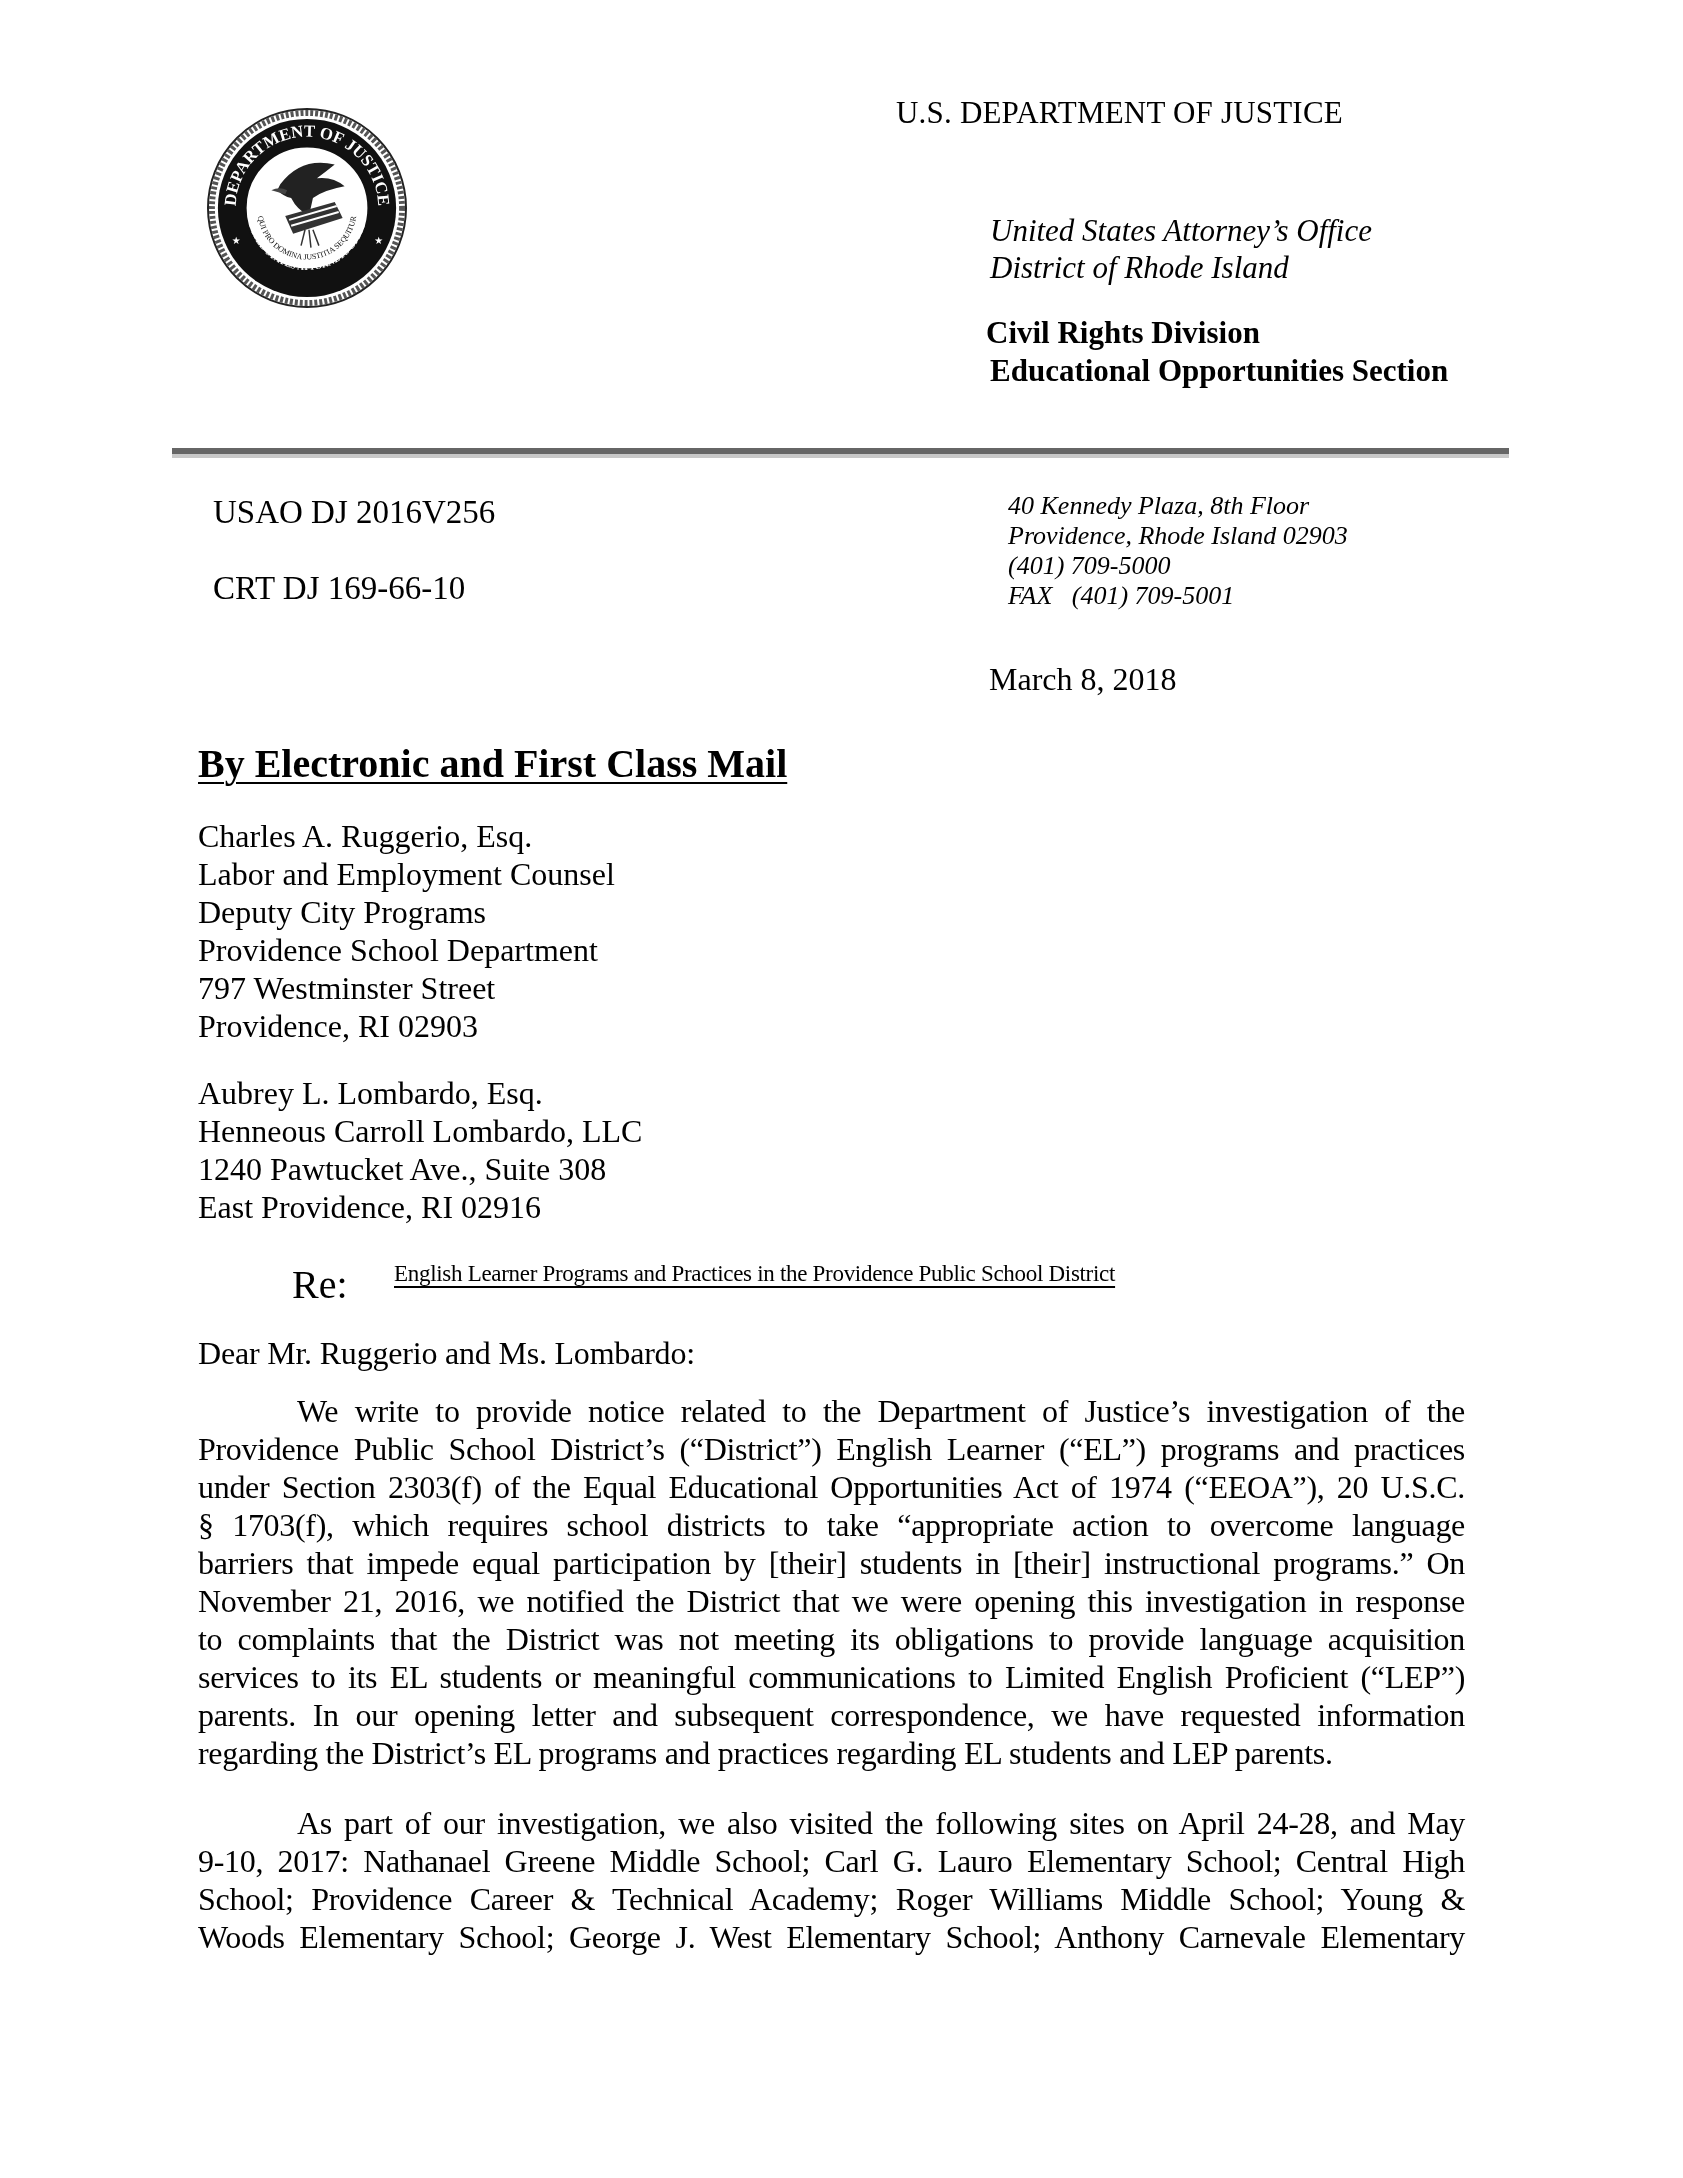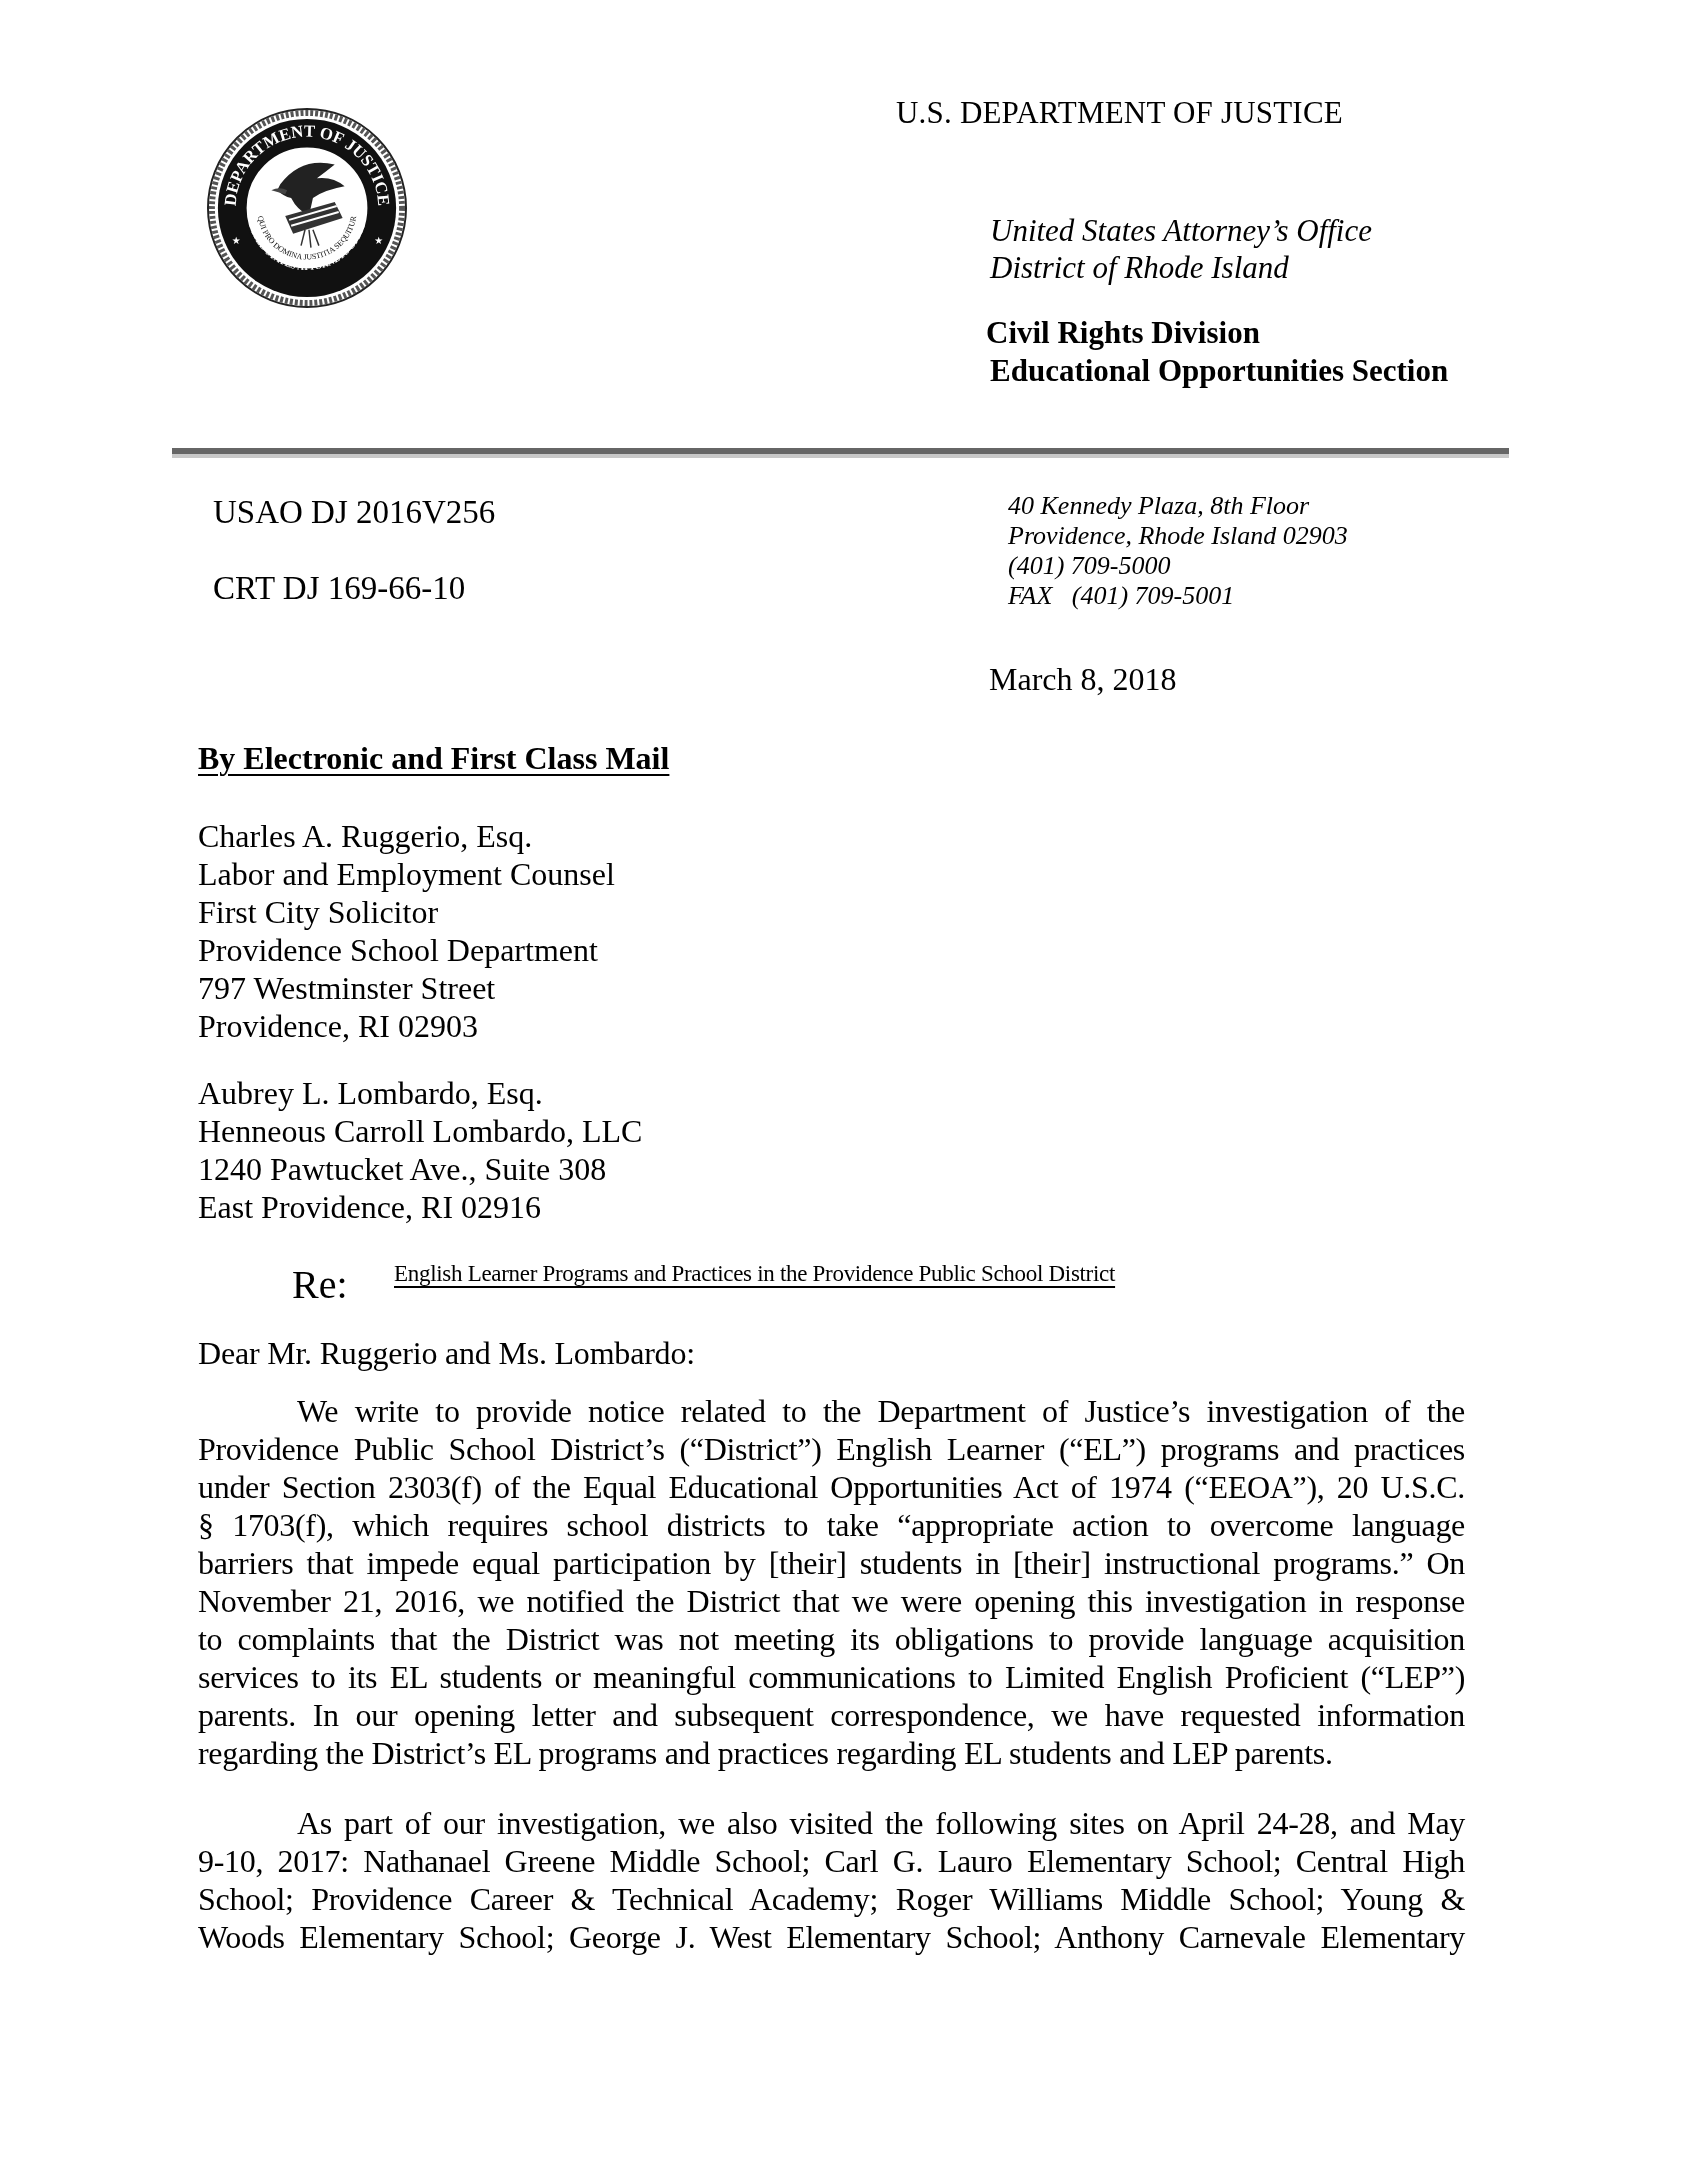--- a/index.html
+++ b/index.html
@@ -9,21 +9,21 @@
   .seal { position: absolute; left: 206px; top: 107px; width: 202px; height: 202px; }
   .title { left: 896px; top: 95px; font-size: 31px; font-weight: normal; letter-spacing: 0.2px; }
   .office { left: 990px; top: 212px; font-size: 31px; font-style: italic; line-height: 37px; }
   .division { left: 986px; top: 314px; font-size: 31px; font-weight: bold; line-height: 38px; }
   .division div:nth-child(2) { margin-left: 4px; }
   .rule { position: absolute; left: 172px; top: 448px; width: 1337px; height: 6px; background: #666666; }
   .rule2 { position: absolute; left: 172px; top: 454px; width: 1337px; height: 4px; background: #c8c8c8; }
   .ref { left: 213px; font-size: 33px; }
   .addr { left: 1008px; top: 491px; font-size: 26px; font-style: italic; line-height: 30px; }
   .date { left: 989px; top: 661px; font-size: 32px; }
-  .delivery { left: 198px; top: 740px; font-size: 32px; font-weight: bold; text-decoration: underline; text-underline-offset: 5px; text-decoration-thickness: 2px; }
+  .delivery { left: 198px; top: 740px; font-size: 40px; font-weight: bold; text-decoration: underline; text-underline-offset: 5px; text-decoration-thickness: 2px; }
   .recipient { left: 198px; font-size: 32px; line-height: 38px; }
   .re-label { left: 292px; top: 1261px; font-size: 40px; }
   .re-subject { left: 394px; top: 1261px; font-size: 23px; text-decoration: underline; text-underline-offset: 5px; text-decoration-thickness: 1.5px; letter-spacing: -0.3px; }
   .salutation { left: 198px; top: 1335px; font-size: 32px; letter-spacing: -0.2px; }
   .para { position: absolute; left: 198px; width: 1267px; font-size: 32px; line-height: 38px; }
   .para .line { display: block; white-space: nowrap; text-align: justify; text-align-last: justify; letter-spacing: -0.3px; }
   .para .line.last { text-align-last: left; }
   .para .line.first { padding-left: 99px; }
 </style>
 </head>
@@ -83,21 +83,21 @@
   <div style="white-space:pre;">FAX   (401) 709-5001</div>
 </div>
 
 <div class="abs date">March 8, 2018</div>
 
 <div class="abs delivery">By Electronic and First Class Mail</div>
 
 <div class="abs recipient" style="top:817px;">
   <div>Charles A. Ruggerio, Esq.</div>
   <div>Labor and Employment Counsel</div>
-  <div>First City Solicitor</div>
+  <div>Deputy City Programs</div>
   <div>Providence School Department</div>
   <div>797 Westminster Street</div>
   <div>Providence, RI 02903</div>
 </div>
 <div class="abs recipient" style="top:1074px;">
   <div>Aubrey L. Lombardo, Esq.</div>
   <div>Henneous Carroll Lombardo, LLC</div>
   <div>1240 Pawtucket Ave., Suite 308</div>
   <div>East Providence, RI 02916</div>
 </div>

